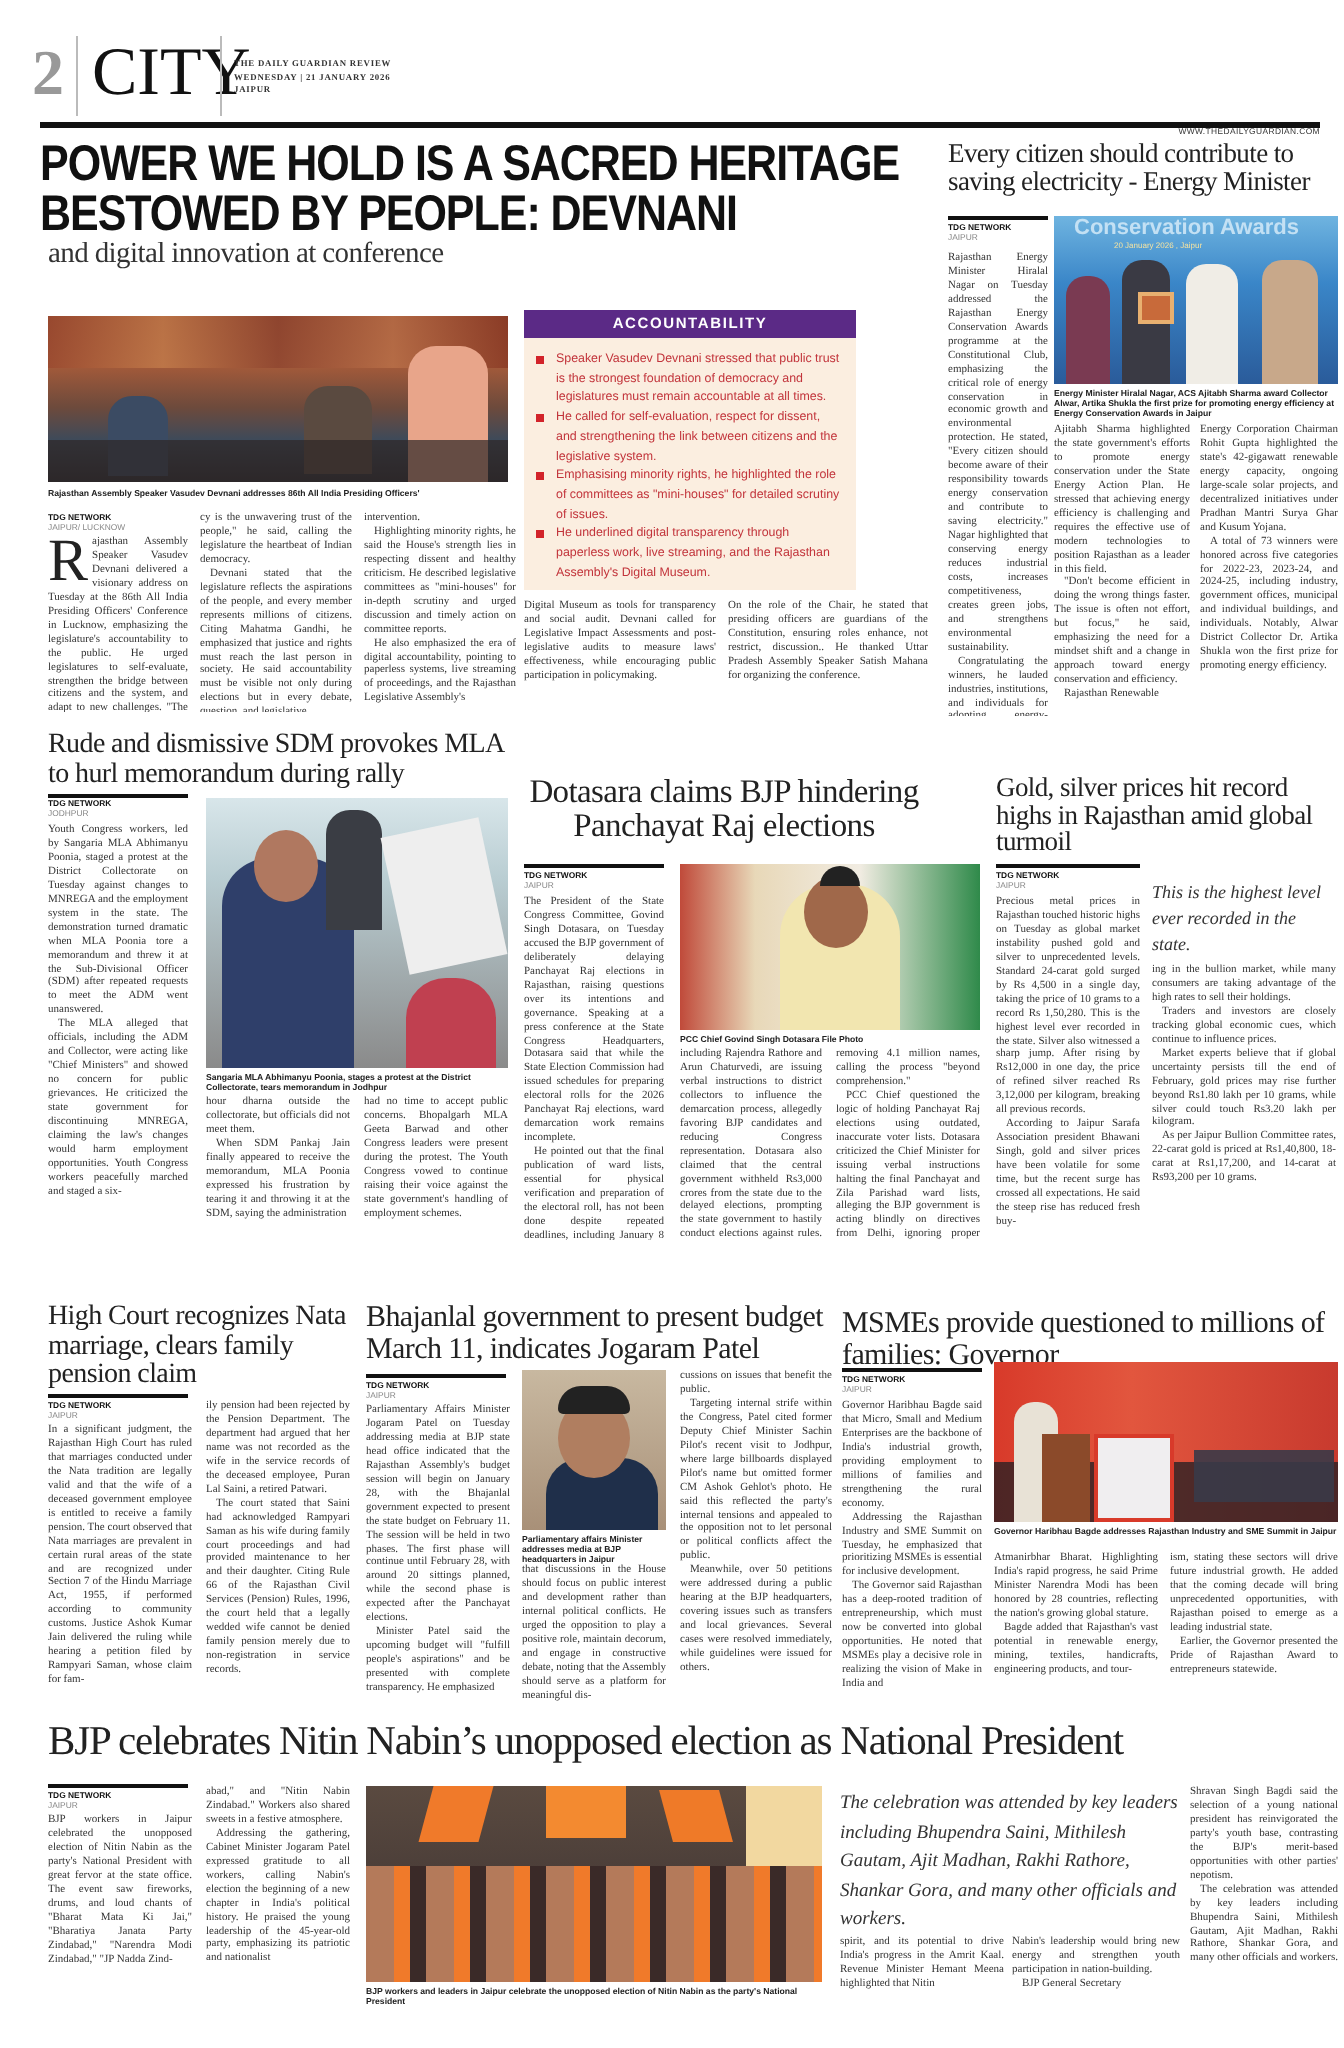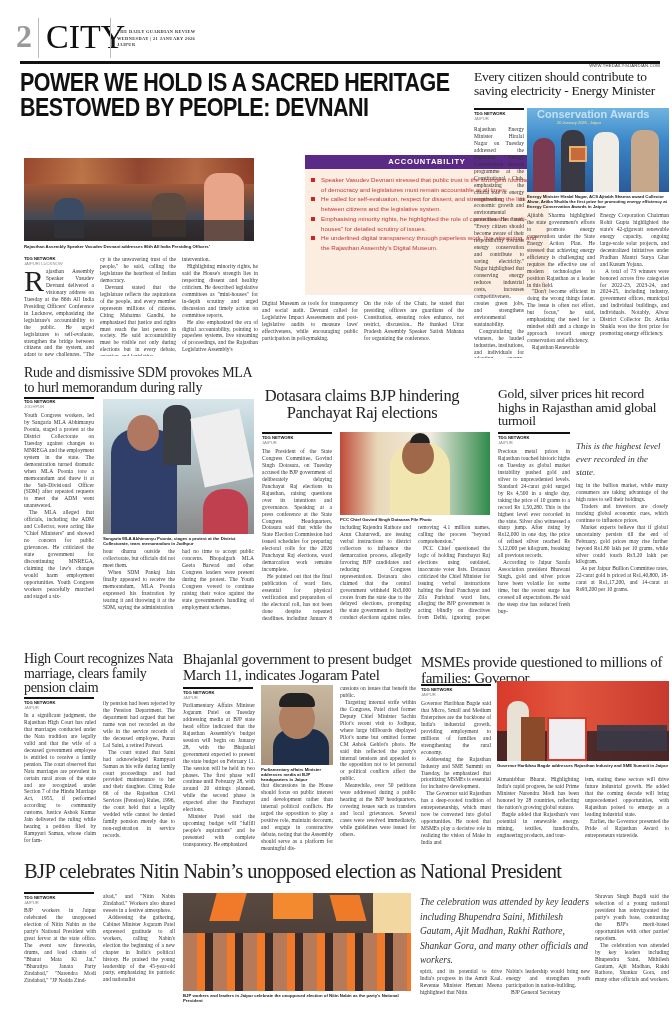--- a/index.html
+++ b/index.html
@@ -23,21 +23,21 @@
   .caption { font-family: "Liberation Sans", sans-serif; font-weight: bold; font-size: 4.3px; line-height: 5px; color: #222; }
 
   .byline { font-family: "Liberation Sans", sans-serif; font-size: 4.2px; line-height: 5px; color: #111; font-weight: bold; }
   .byline .loc { display: block; font-weight: normal; color: #888; }
   .byline-rule { height: 1.5px; background: #111; }
   .body { font-family: "Liberation Serif", serif; font-size: 5.5px; line-height: 6.95px; color: #333; text-align: justify; hyphens: auto; overflow: hidden; }
   .body p { text-indent: 5px; }
   .body p.first { text-indent: 0; }
   .dropcap { float: left; font-size: 30px; line-height: 24px; margin: 1px 2px 0 0; color: #222; font-family: "Liberation Serif", serif; }
 
-  .box { left: 262px; top: 155px; width: 244px; height: 140px; background: #fbeee0; margin-left: 43px; }
+  .box { left: 262px; top: 155px; width: 166px; height: 140px; background: #fbeee0; }
   .box-head { height: 14px; background: #5b2a86; color: #fff; font-family: "Liberation Sans", sans-serif; font-weight: bold; font-size: 7.5px; text-align: center; line-height: 14px; letter-spacing: 0.8px; }
   .box ul { list-style: none; padding: 6px 6px 0 6px; }
   .box li { position: relative; padding-left: 10px; font-family: "Liberation Sans", sans-serif; font-size: 6.2px; line-height: 9.7px; color: #c2343b; margin-bottom: 0; }
   .box li .bullet { position: absolute; left: 0; top: 3px; width: 4px; height: 4px; background: #d2232a; }
 
   .hd { font-family: "Liberation Serif", serif; color: #222; letter-spacing: -0.3px; }
   .pullquote { font-family: "Liberation Serif", serif; font-style: italic; color: #333; }
 </style>
 </head>
 <body>
@@ -52,20 +52,21 @@
   <div>JAIPUR</div>
 </div>
 <div class="abs site">WWW.THEDAILYGUARDIAN.COM</div>
 <div class="abs topline"></div>
 
 <div class="abs head-main">
   <div>POWER WE HOLD IS A SACRED HERITAGE</div>
   <div>BESTOWED BY PEOPLE: DEVNANI</div>
 </div>
 <div class="abs dek">
+  <div>and digital innovation at conference</div>
 </div>
 
 <div class="abs photo" style="left:24px;top:158px;width:230px;height:83px;background:linear-gradient(180deg,#8a3b26 0%,#a35a3a 30%,#6d4a3c 55%,#3d4a5a 75%,#2a2a30 100%);">
   <div style="position:absolute;left:0;top:0;width:100%;height:26px;background:linear-gradient(90deg,#9a4a30,#c17a4a,#8f4630,#b86f48,#8a3b26);opacity:.85"></div>
   <div style="position:absolute;left:30px;top:40px;width:30px;height:40px;border-radius:12px 12px 0 0;background:#3b4b63"></div>
   <div style="position:absolute;left:128px;top:35px;width:34px;height:44px;border-radius:12px 12px 0 0;background:#5a4a40"></div>
   <div style="position:absolute;left:180px;top:15px;width:40px;height:68px;border-radius:14px 14px 0 0;background:#e8a58a"></div>
   <div style="position:absolute;left:0;top:62px;width:100%;height:21px;background:#2e2626;opacity:.7"></div>
 </div>
 <div class="abs caption" style="left:24px;top:244px;width:232px;">Rajasthan Assembly Speaker Vasudev Devnani addresses 86th All India Presiding Officers'</div>

